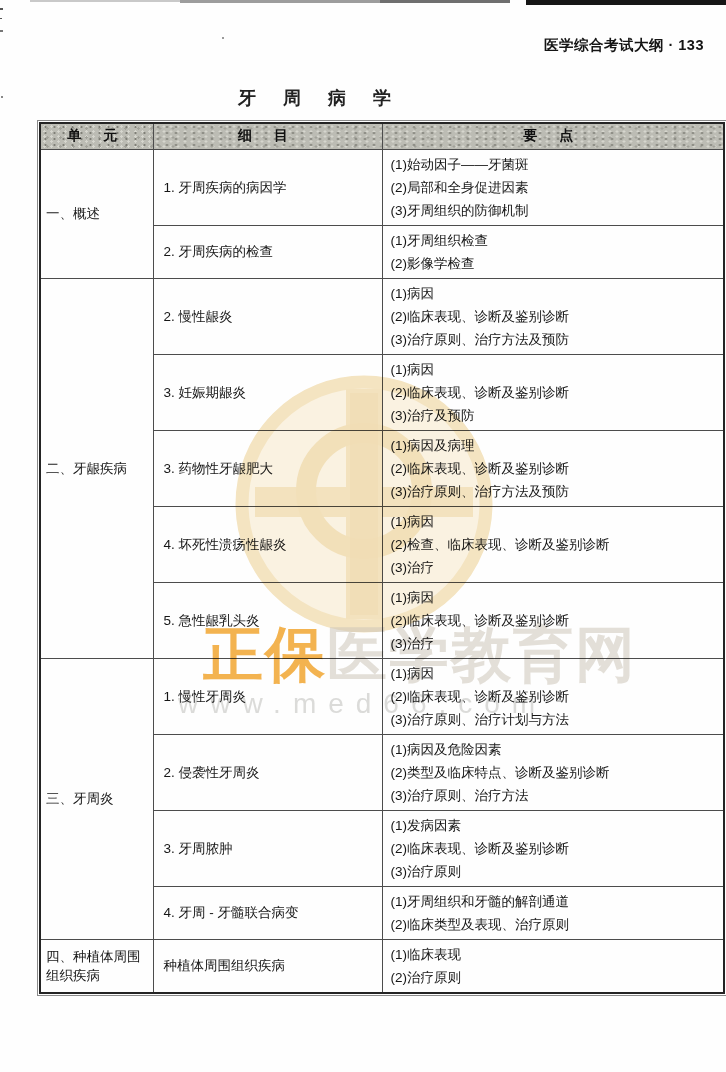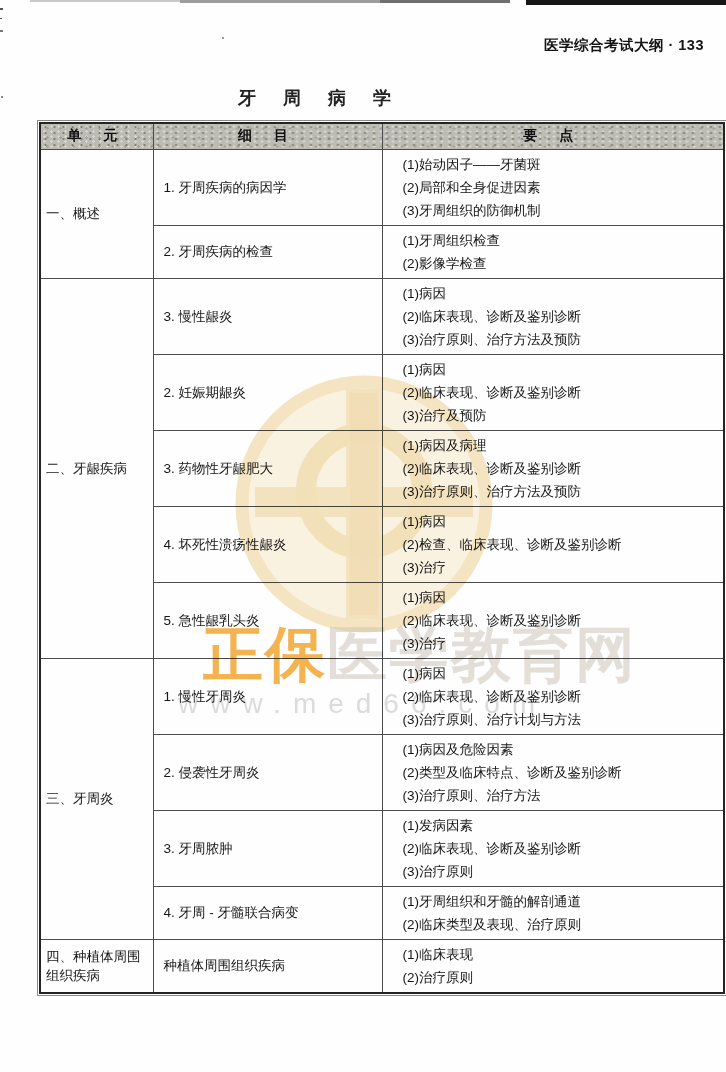--- a/index.html
+++ b/index.html
@@ -60,21 +60,21 @@
   tr.row-3 { height: 72px; }
   tr.row-2 { height: 48px; }
   td.unit-cell {
     vertical-align: middle; padding: 2px 3px 2px 5px;
     font-size: 13.5px; color: #161616; line-height: 19px; margin-left: 36px;
   }
   td.item-cell {
     vertical-align: middle; padding: 2px 4px 2px 10px;
     font-size: 13.5px; color: #161616; line-height: 19px;
   }
-  td.points-cell { vertical-align: middle; padding: 3px 4px 3px 20px; }
+  td.points-cell { vertical-align: middle; padding: 3px 4px 3px 8px; }
   .point-line { font-size: 13.5px; line-height: 23px; color: #161616; white-space: nowrap; }
 
   
   .watermark-layer {
     position: absolute; inset: 0; z-index: 3;
     pointer-events: none; mix-blend-mode: multiply;
   }
   .wm-logo { position: absolute; left: 233px; top: 373px; }
   .wm-text-line {
     position: absolute; left: 203px; top: 615px;
@@ -134,29 +134,29 @@
         <td class="item-cell">2. 牙周疾病的检查</td>
         <td class="points-cell">
           <div class="point-line">(1)牙周组织检查</div>
           <div class="point-line">(2)影像学检查</div>
         </td>
       </tr>
       <tr class="row-3">
         <td class="unit-cell" rowspan="5">
           <div>二、牙龈疾病</div>
         </td>
-        <td class="item-cell">3. 慢性龈炎</td>
+        <td class="item-cell">2. 慢性龈炎</td>
         <td class="points-cell">
           <div class="point-line">(1)病因</div>
           <div class="point-line">(2)临床表现、诊断及鉴别诊断</div>
           <div class="point-line">(3)治疗原则、治疗方法及预防</div>
         </td>
       </tr>
       <tr class="row-3">
-        <td class="item-cell">2. 妊娠期龈炎</td>
+        <td class="item-cell">3. 妊娠期龈炎</td>
         <td class="points-cell">
           <div class="point-line">(1)病因</div>
           <div class="point-line">(2)临床表现、诊断及鉴别诊断</div>
           <div class="point-line">(3)治疗及预防</div>
         </td>
       </tr>
       <tr class="row-3">
         <td class="item-cell">3. 药物性牙龈肥大</td>
         <td class="points-cell">
           <div class="point-line">(1)病因及病理</div>

